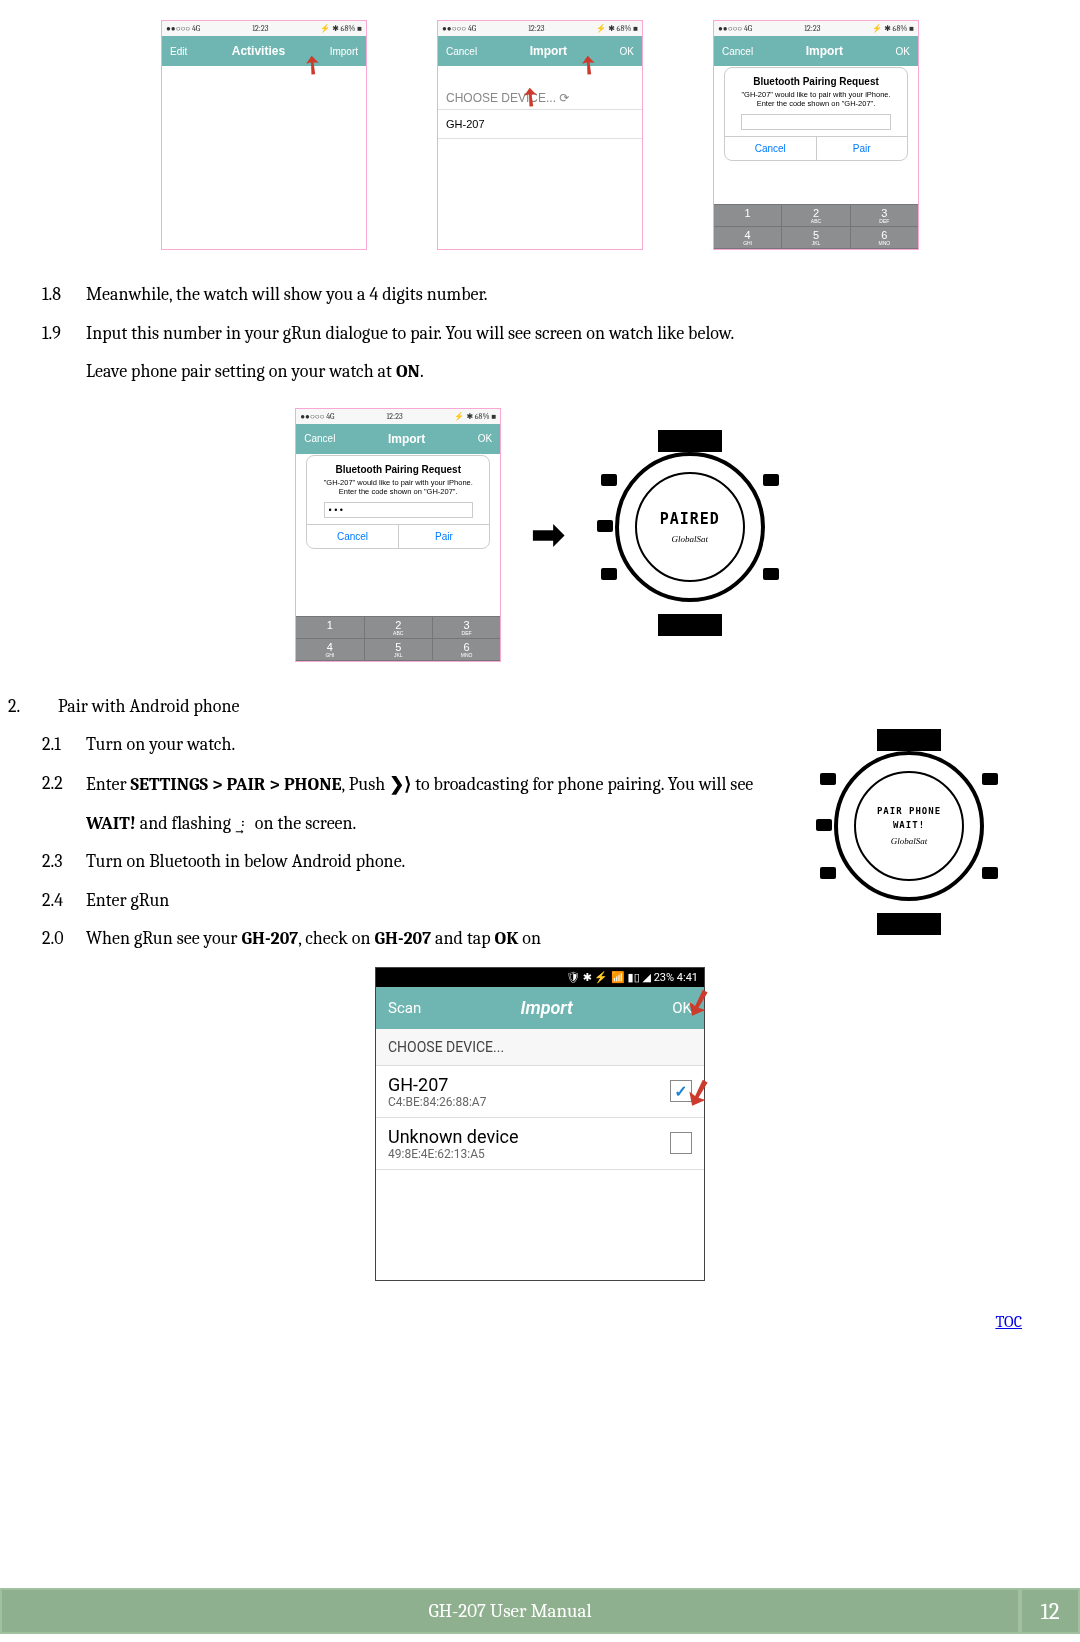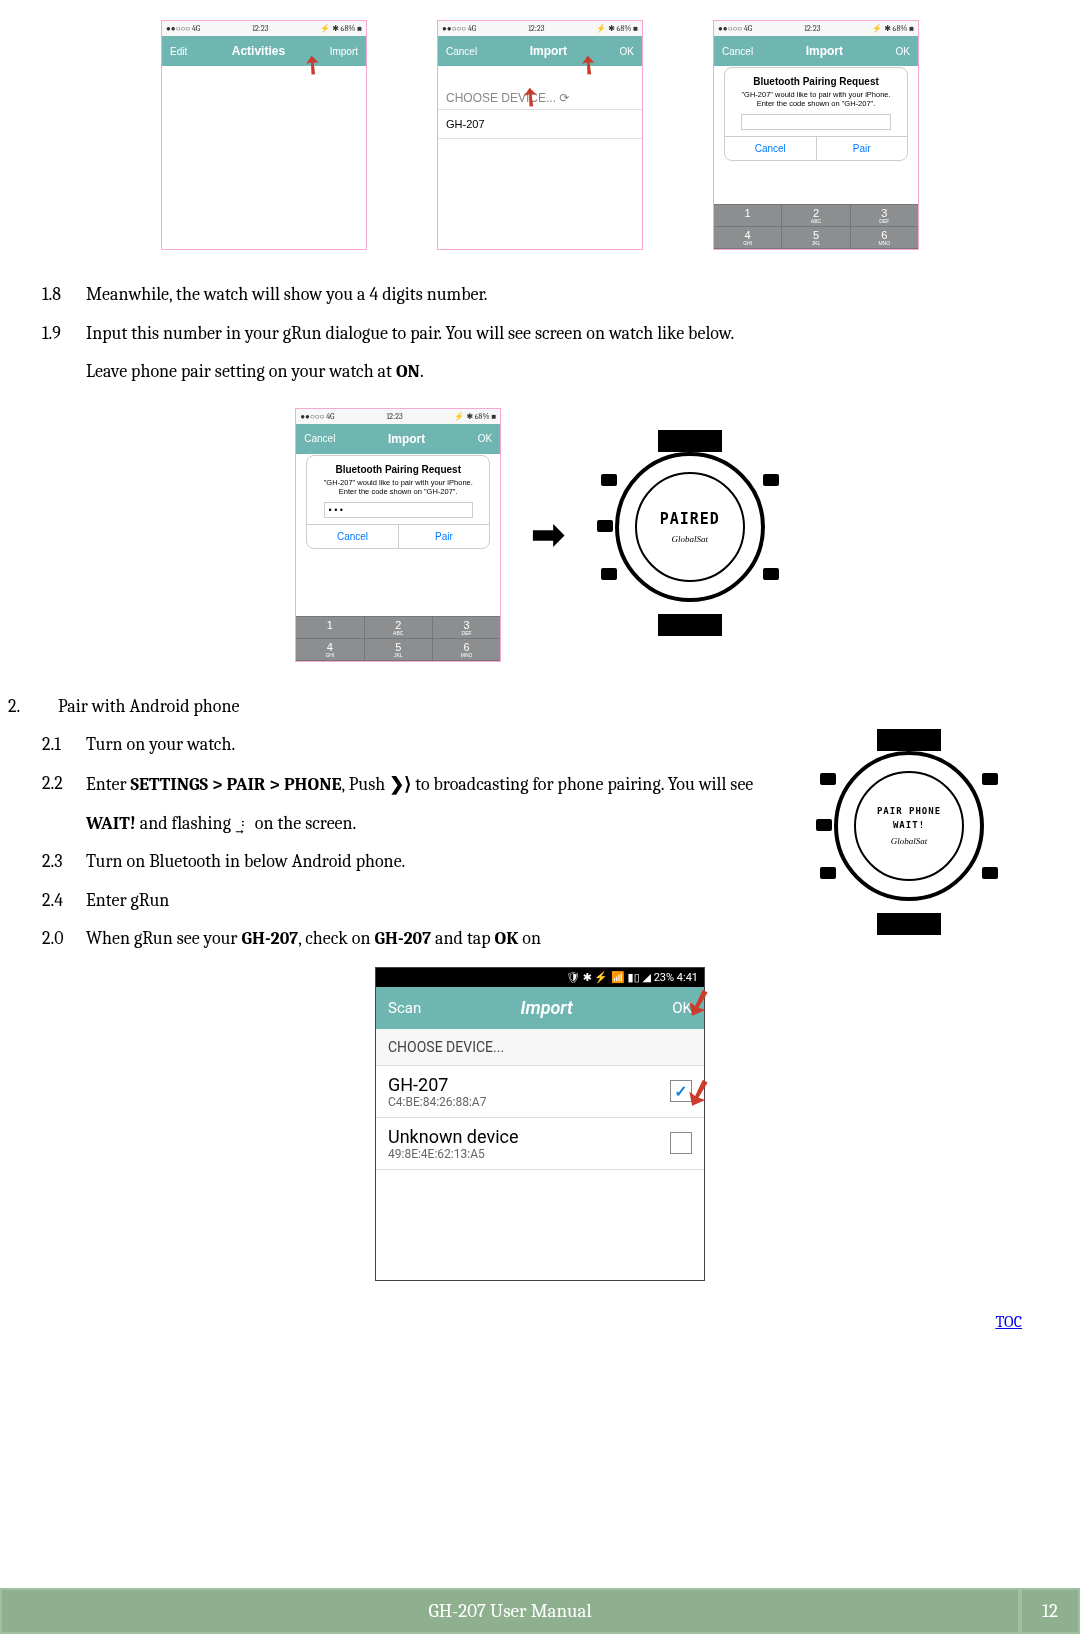--- a/index.html
+++ b/index.html
@@ -77,21 +77,21 @@
     .a-blank { height: 110px; }
     .a-arrow { position: absolute; color: #cc3b2b; font-size: 36px; font-weight: bold; transform: rotate(163deg); }
     .a-arr1 { top: 15px; right: -10px; }
     .a-arr2 { top: 105px; right: -10px; }
 
     
     .toc { text-align: right; margin-top: 30px; padding-right: 30px; }
     .toc a { color: #0000ee; text-decoration: underline; font-size: 16px; }
     .footer { display: flex; margin-top: 8px; }
     .footer-main { flex: 1; background: #8fb08e; color: #fff; text-align: center; padding: 10px; font-size: 19px; border: 2px solid #a0c09f; }
-    .footer-page { width: 60px; background: #8fb08e; color: #fff; display: flex; align-items: center; justify-content: center; font-size: 19px; border: 2px solid #a0c09f; }
+    .footer-page { width: 60px; background: #8fb08e; color: #fff; display: flex; align-items: center; justify-content: center; font-size: 23px; border: 2px solid #a0c09f; }
     .push-icon { display: inline-block; font-family: sans-serif; font-weight: bold; }
   </style>
 </head>
 <body>
 
 <div class="page">
 
   <div class="phone-row">
 
     <div class="phone">

